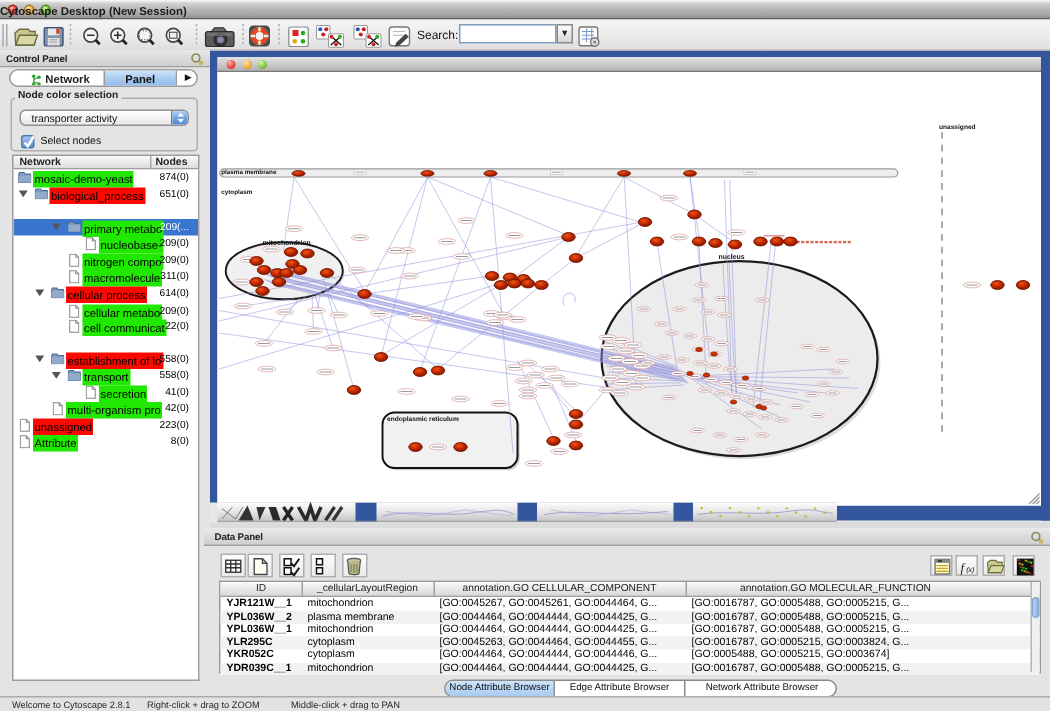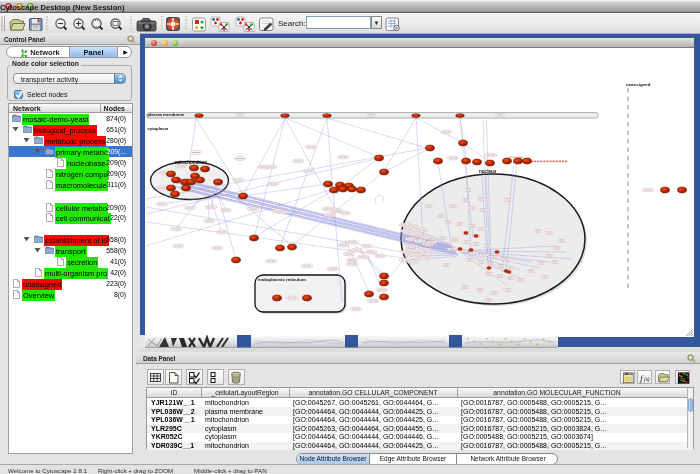--- a/index.html
+++ b/index.html
@@ -253,31 +253,20 @@
 <svg style="position:absolute;left:3px;top:2.5px" width="7" height="6" viewBox="0 0 7 6">
             <path d="M0.5 1 H6.5 L3.5 5.5 Z" fill="#555"></path>
           </svg>
 <svg style="position:absolute;left:14px;top:1.5px" width="9" height="8" viewBox="0 0 9 8">
             <path d="M0.5 2 L1 1 H4 L4.7 2 H8.5 V7.5 H0.5 Z" fill="#7d9cc3" stroke="#4a6a94" stroke-width="0.7"></path>
             <rect x="0.5" y="3" width="8" height="4.5" fill="#91abc9"></rect>
           </svg>
 <span class="lab red" style="left:24px">biological_process</span>
 <span class="num">651(0)</span>
 </div>
-<div class="trow" style="top:22px">
-<svg style="position:absolute;left:14px;top:2.5px" width="7" height="6" viewBox="0 0 7 6">
-            <path d="M0.5 1 H6.5 L3.5 5.5 Z" fill="#555"></path>
-          </svg>
-<svg style="position:absolute;left:25px;top:1.5px" width="9" height="8" viewBox="0 0 9 8">
-            <path d="M0.5 2 L1 1 H4 L4.7 2 H8.5 V7.5 H0.5 Z" fill="#7d9cc3" stroke="#4a6a94" stroke-width="0.7"></path>
-            <rect x="0.5" y="3" width="8" height="4.5" fill="#91abc9"></rect>
-          </svg>
-<span class="lab red" style="left:35px">metabolic process</span>
-<span class="num">280(0)</span>
-</div>
 <div class="trow selrow" style="top:33px">
 <svg style="position:absolute;left:25px;top:2.5px" width="7" height="6" viewBox="0 0 7 6">
             <path d="M0.5 1 H6.5 L3.5 5.5 Z" fill="#555"></path>
           </svg>
 <svg style="position:absolute;left:36px;top:1.5px" width="9" height="8" viewBox="0 0 9 8">
             <path d="M0.5 2 L1 1 H4 L4.7 2 H8.5 V7.5 H0.5 Z" fill="#7d9cc3" stroke="#4a6a94" stroke-width="0.7"></path>
             <rect x="0.5" y="3" width="8" height="4.5" fill="#91abc9"></rect>
           </svg>
 <span class="lab grn" style="left:46px">primary metabo</span>
 <span class="num">209(...</span>
@@ -299,20 +288,31 @@
 <span class="num">209(0)</span>
 </div>
 <div class="trow" style="top:66px">
 <svg style="position:absolute;left:37px;top:1px" width="7" height="9" viewBox="0 0 7 9">
             <path d="M0.5 0.5 H4.5 L6.5 2.5 V8.5 H0.5 Z" fill="#fff" stroke="#888" stroke-width="0.7"></path>
             <path d="M4.5 0.5 V2.5 H6.5" fill="none" stroke="#888" stroke-width="0.7"></path>
           </svg>
 <span class="lab grn" style="left:46px">macromolecule</span>
 <span class="num">311(0)</span>
 </div>
+<div class="trow" style="top:77px">
+<svg style="position:absolute;left:14px;top:2.5px" width="7" height="6" viewBox="0 0 7 6">
+            <path d="M0.5 1 H6.5 L3.5 5.5 Z" fill="#555"></path>
+          </svg>
+<svg style="position:absolute;left:25px;top:1.5px" width="9" height="8" viewBox="0 0 9 8">
+            <path d="M0.5 2 L1 1 H4 L4.7 2 H8.5 V7.5 H0.5 Z" fill="#7d9cc3" stroke="#4a6a94" stroke-width="0.7"></path>
+            <rect x="0.5" y="3" width="8" height="4.5" fill="#91abc9"></rect>
+          </svg>
+<span class="lab red" style="left:35px">cellular process</span>
+<span class="num">614(0)</span>
+</div>
 <div class="trow" style="top:89px">
 <svg style="position:absolute;left:37px;top:1px" width="7" height="9" viewBox="0 0 7 9">
             <path d="M0.5 0.5 H4.5 L6.5 2.5 V8.5 H0.5 Z" fill="#fff" stroke="#888" stroke-width="0.7"></path>
             <path d="M4.5 0.5 V2.5 H6.5" fill="none" stroke="#888" stroke-width="0.7"></path>
           </svg>
 <span class="lab grn" style="left:46px">cellular metabo</span>
 <span class="num">209(0)</span>
 </div>
 <div class="trow" style="top:99px">
 <svg style="position:absolute;left:37px;top:1px" width="7" height="9" viewBox="0 0 7 9">
@@ -366,21 +366,21 @@
             <path d="M4.5 0.5 V2.5 H6.5" fill="none" stroke="#888" stroke-width="0.7"></path>
           </svg>
 <span class="lab red" style="left:13px">unassigned</span>
 <span class="num">223(0)</span>
 </div>
 <div class="trow" style="top:176px">
 <svg style="position:absolute;left:4px;top:1px" width="7" height="9" viewBox="0 0 7 9">
             <path d="M0.5 0.5 H4.5 L6.5 2.5 V8.5 H0.5 Z" fill="#fff" stroke="#888" stroke-width="0.7"></path>
             <path d="M4.5 0.5 V2.5 H6.5" fill="none" stroke="#888" stroke-width="0.7"></path>
           </svg>
-<span class="lab grn" style="left:13px">Overview</span>
+<span class="lab grn" style="left:13px">Attribute</span>
 <span class="num">8(0)</span>
 </div>
 </div>
 </div>
 <div id="frame-top" class="abs"></div>
     <div id="frame-left" class="abs"></div>
     <div id="frame-right" class="abs"></div>
     <div id="frame-bottom" class="abs"></div>
 <div id="iframe-title" class="abs">
       <div class="tl t1"></div>

